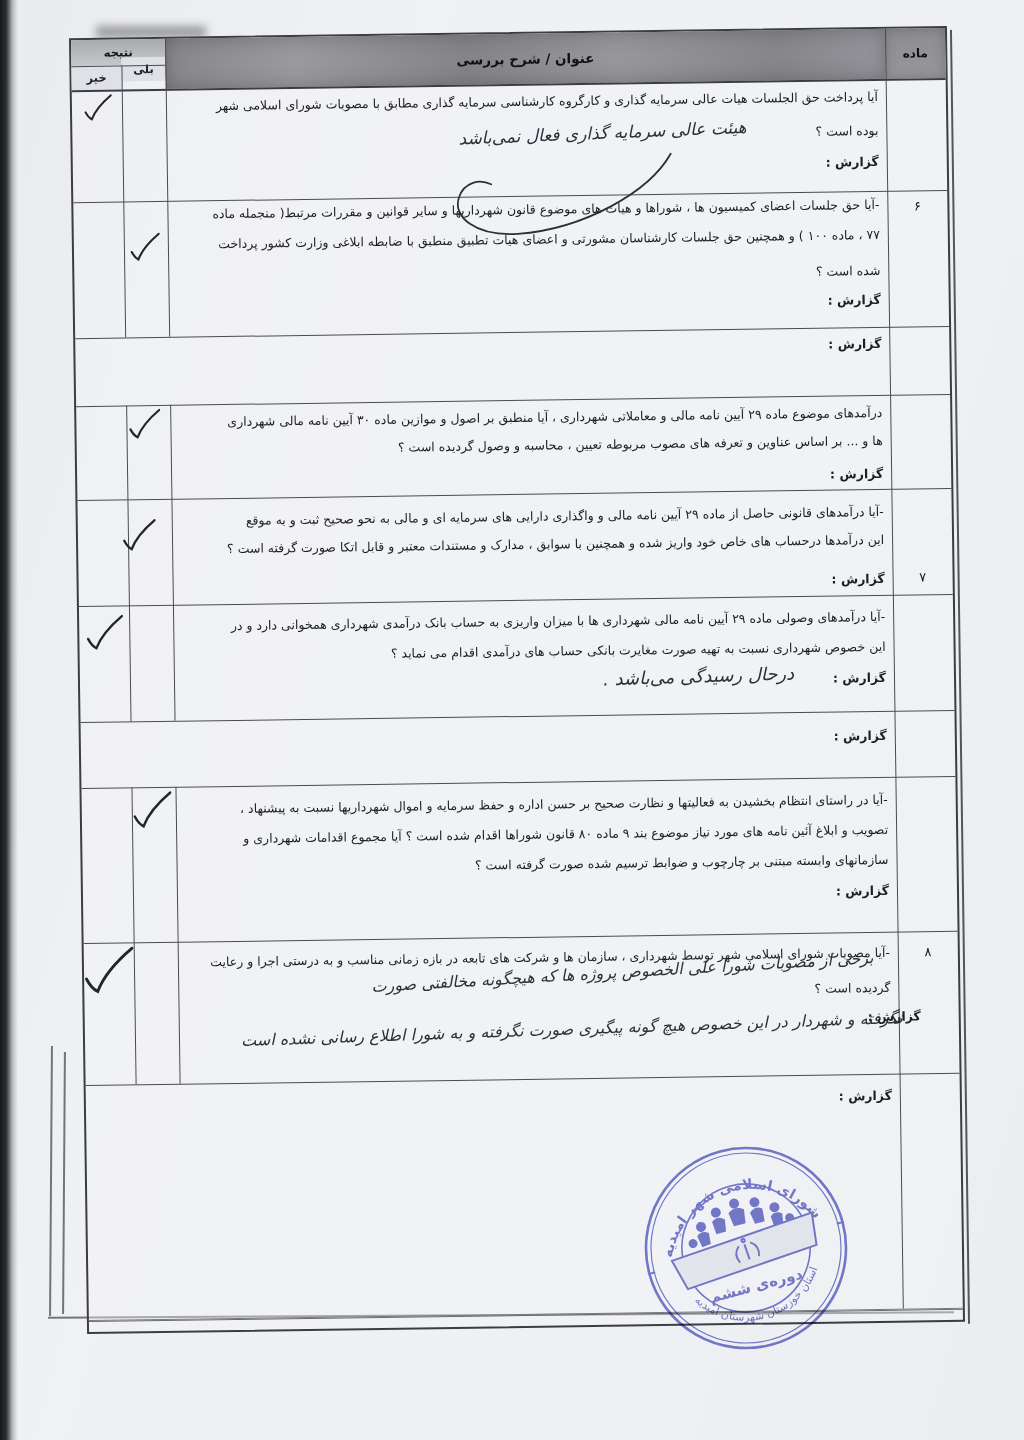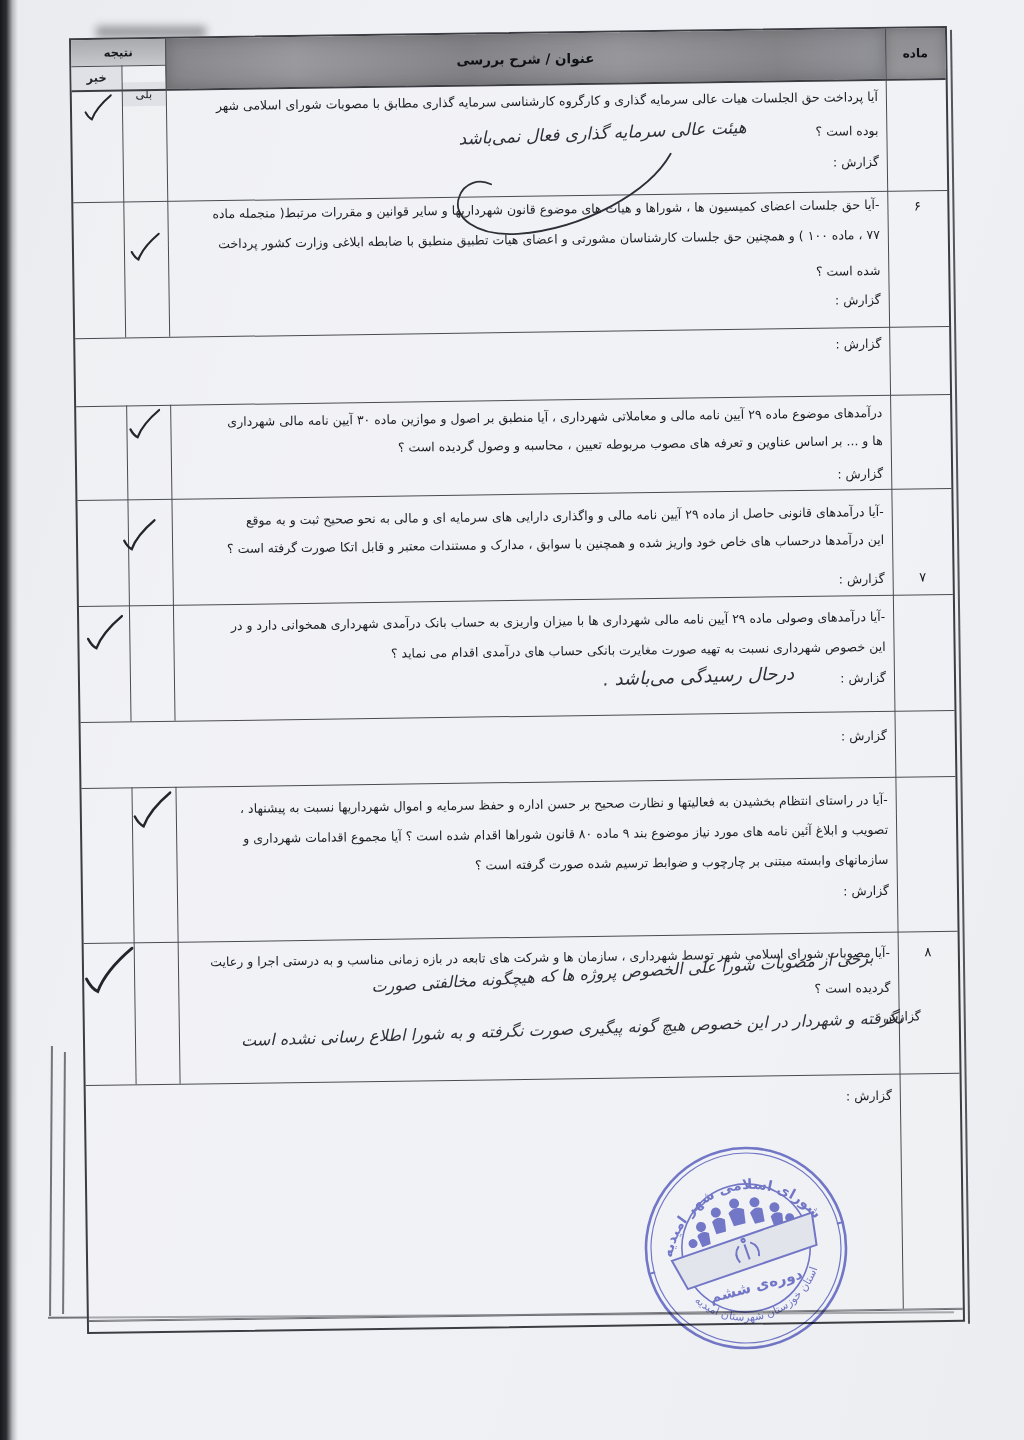--- a/index.html
+++ b/index.html
@@ -24,30 +24,30 @@
   .dbl-bottom{position:absolute;left:0;right:0;bottom:10px;height:1px;background:#6a6b70;}
 
   .vline{position:absolute;width:1.4px;background:#4a4b51;}
   .hline{position:absolute;left:0;right:0;height:1.4px;background:#4a4b51;}
   .hline.thick{height:2px;background:#3c3d42;}
 
   
   .hd{position:absolute;box-sizing:border-box;display:flex;align-items:center;justify-content:center;direction:rtl;}
   .hd-result{left:0;top:0;width:94px;height:26px;background:linear-gradient(180deg,#a9aaae,#c7c8cc);font-size:11.5px;font-weight:bold;color:#17181c;}
   .hd-no{left:0;top:26px;width:50px;height:24px;background:#e0e1e6;font-size:11.5px;font-weight:bold;}
-  .hd-yes{left:50px;top:43px;width:44px;height:24px;background:#e0e1e6;font-size:11.5px;font-weight:normal;}
+  .hd-yes{left:50px;top:18px;width:44px;height:24px;background:#e0e1e6;font-size:11.5px;font-weight:bold;}
   .hd-title{left:94px;top:0;width:720px;height:50px;font-size:13.5px;font-weight:bold;color:#0f1013;
     background:linear-gradient(90deg,#87878b 0%,#9a9a9e 18%,#848488 42%,#97979b 63%,#86868a 85%,#93939a 100%);
     box-shadow:inset 0 0 18px rgba(40,40,44,.35);}
   .hd-row{left:814px;top:0;width:60px;height:50px;font-size:12px;font-weight:bold;color:#0f1013;
     background:linear-gradient(180deg,#8d8d91,#98989c);box-shadow:inset 0 0 12px rgba(40,40,44,.3);}
 
   .qline{position:absolute;left:84px;right:68px;direction:rtl;text-align:right;font-size:12.5px;
     letter-spacing:-.1px;color:#1d1f24;white-space:nowrap;line-height:20px;}
-  .rep{position:absolute;right:68px;direction:rtl;font-size:12.5px;color:#1d1f24;line-height:18px;}
+  .rep{position:absolute;right:68px;direction:rtl;font-size:12.5px;color:#1d1f24;line-height:18px;font-weight:bold;}
   .rnum{position:absolute;left:814px;width:60px;text-align:center;direction:rtl;font-size:13px;color:#17181c;}
 
   .check{position:absolute;}
   .check svg{display:block;}
 
   .hand{position:absolute;direction:rtl;text-align:right;font-style:italic;color:#2e3039;
     white-space:nowrap;font-family:"DejaVu Sans",sans-serif;}
   .hand.n5{right:200px;top:90px;font-size:17px;transform:rotate(-1.5deg);}
   .hand.n7c{right:160px;top:634px;font-size:18px;transform:rotate(-1deg);}
   .hand.n8a{right:84px;top:930px;font-size:16px;transform:rotate(-2.5deg);}

